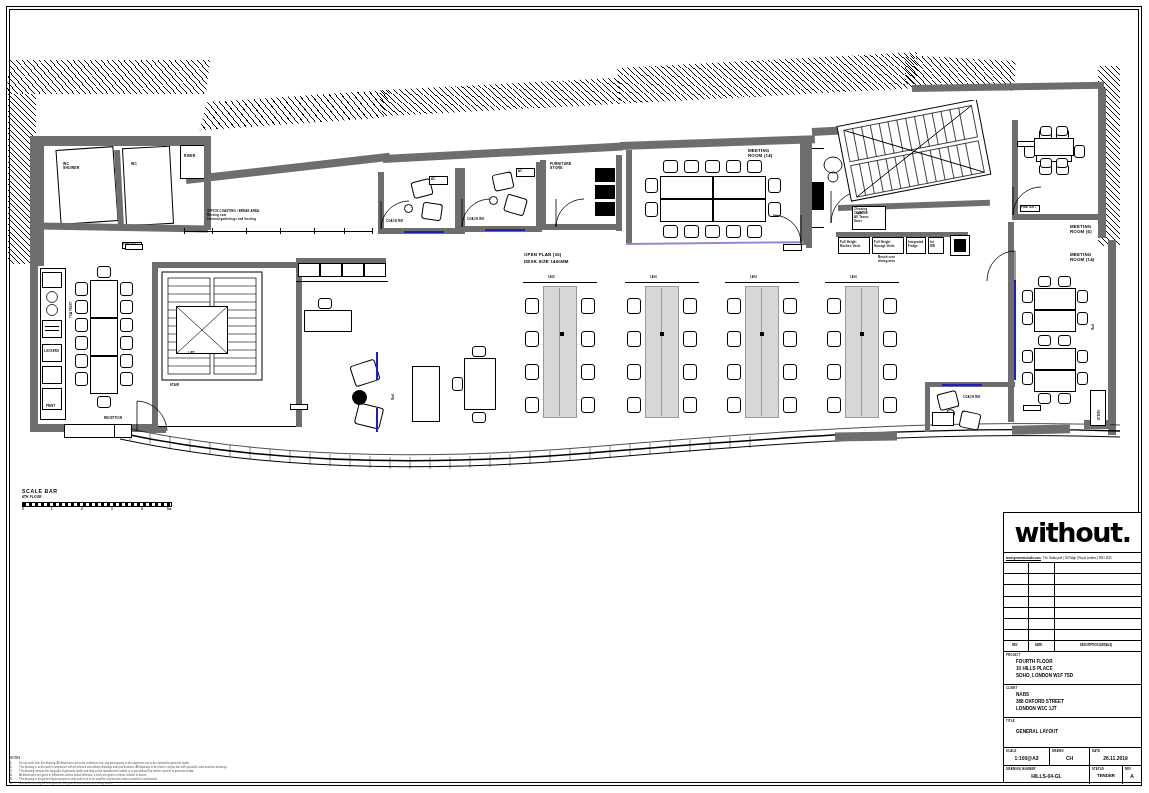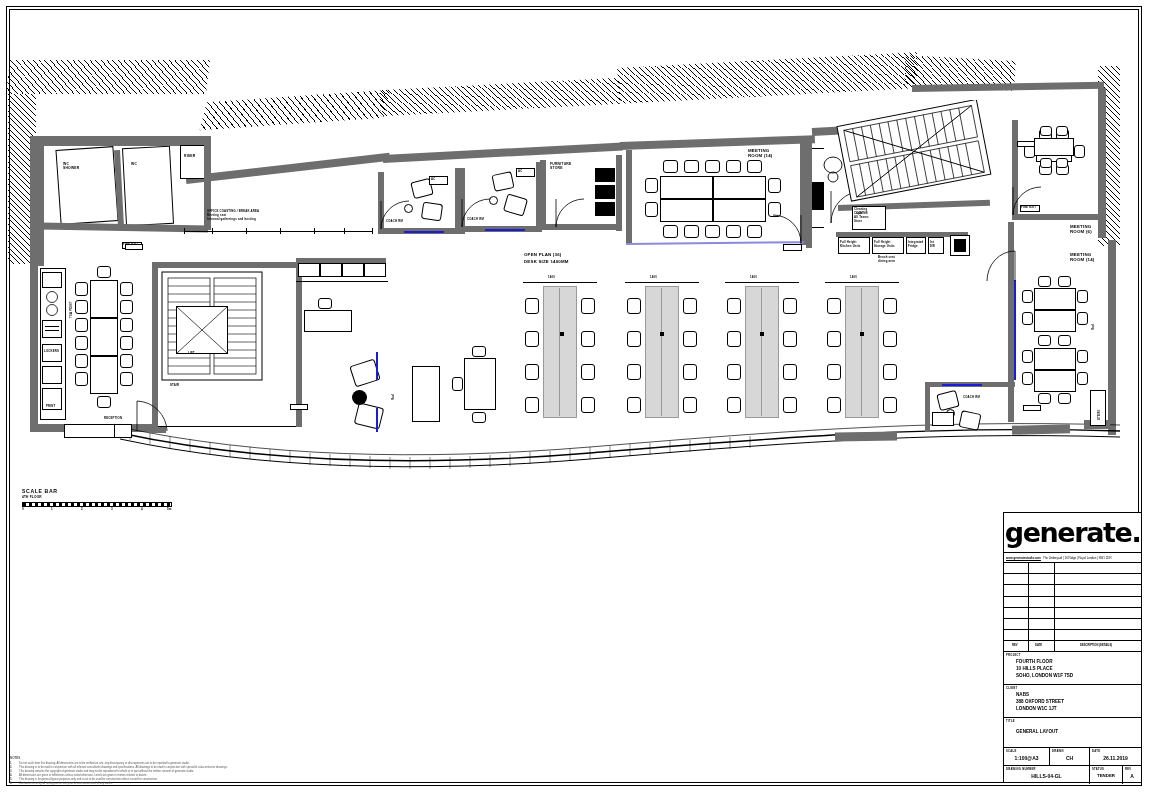--- a/index.html
+++ b/index.html
@@ -596,21 +596,21 @@
       <span style="left:59px;">2</span>
       <span style="left:89px;">3</span>
       <span style="left:119px;">4</span>
       <span style="left:145px;">5m</span>
     </div>
   </div>
 
   <div id="titleblock">
 
     <div id="tb-logo">
-      <span class="g">generate.</span>
+      <span class="g">without.</span>
     </div>
 
     <div id="tb-addr">
       <span class="u">www.generatestudio.com</span>
       <span style="margin-left:2px;">The Underyard | 16 Ridge | Royal London | SW1 2DR</span>
     </div>
 
     <div class="revrow" style="top:50px;">
         <i style="left:24px;"></i>
         <i style="left:50px;"></i>

